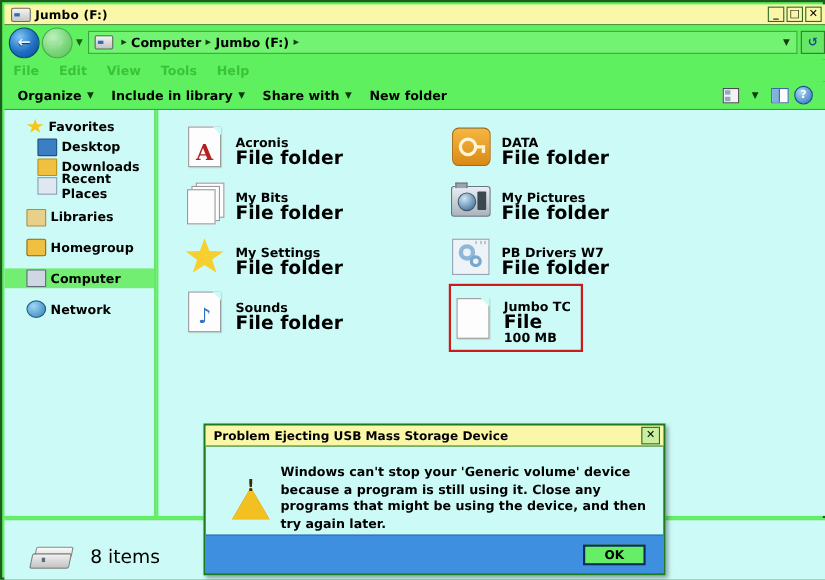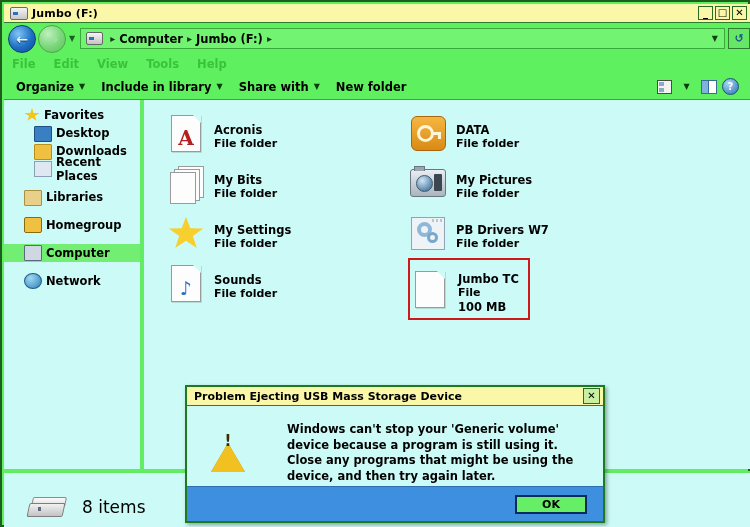--- a/index.html
+++ b/index.html
@@ -235,21 +235,21 @@
   .fitem.sel{
     border:2px solid #cc1a1a;
     width:122px;height:62px;
   }
   .ficonbox{
     width:40px;height:42px;flex:none;margin-right:8px;
     display:flex;align-items:center;justify-content:center;
   }
   .ftext{display:flex;flex-direction:column;justify-content:center;}
   .fname{font-size:11.5px;font-weight:bold;color:#000;line-height:14px;white-space:nowrap;margin-top:8px;}
-  .ftype{font-size:11px;font-weight:bold;color:#000;line-height:14px;}
+  .ftype{font-size:17px;font-weight:bold;color:#000;line-height:14px;}
   .fsize{font-size:11.5px;font-weight:bold;color:#000;line-height:14px;}
   
   .doc{
     width:28px;height:35px;background:#fdfdfd;border:1px solid #9a9a9a;
     position:relative;box-shadow:1px 1px 0 rgba(0,0,0,.12);
   }
   .doc:after{
     content:"";position:absolute;right:-1px;top:-1px;
     border-width:0 8px 8px 0;border-style:solid;
     border-color:transparent #ccfbf7 transparent transparent;
@@ -386,31 +386,30 @@
     border-bottom:29px solid #f2c020;
     filter:drop-shadow(0 0 0 #b08500);
   }
   .warn .bang{
     position:absolute;left:0;right:0;top:10px;text-align:center;
     font-size:15px;font-weight:bold;color:#3a2c00;line-height:1;
   }
   .dlg-msg{
     font-size:11.5px;font-weight:bold;color:#000;line-height:15.5px;
     padding-top:2px;
-    margin-left:32px;
   }
   .dlg-foot{
     position:absolute;left:0;bottom:0;width:100%;height:35px;
     background:#3f8fe0;
     border-top:1px solid #2f6fb0;
     box-sizing:border-box;
     display:flex;align-items:center;justify-content:flex-end;
   }
   .okbtn{
-    width:72px;height:19px;margin-right:16px;
+    width:57px;height:19px;margin-right:16px;
     background:#66ee66;border:2px solid #0b2a5e;
     box-sizing:border-box;
     display:flex;align-items:center;justify-content:center;
     font-size:11px;font-weight:bold;color:#000;
   }
 </style>
 </head>
 <body>
 
 <div class="window">

